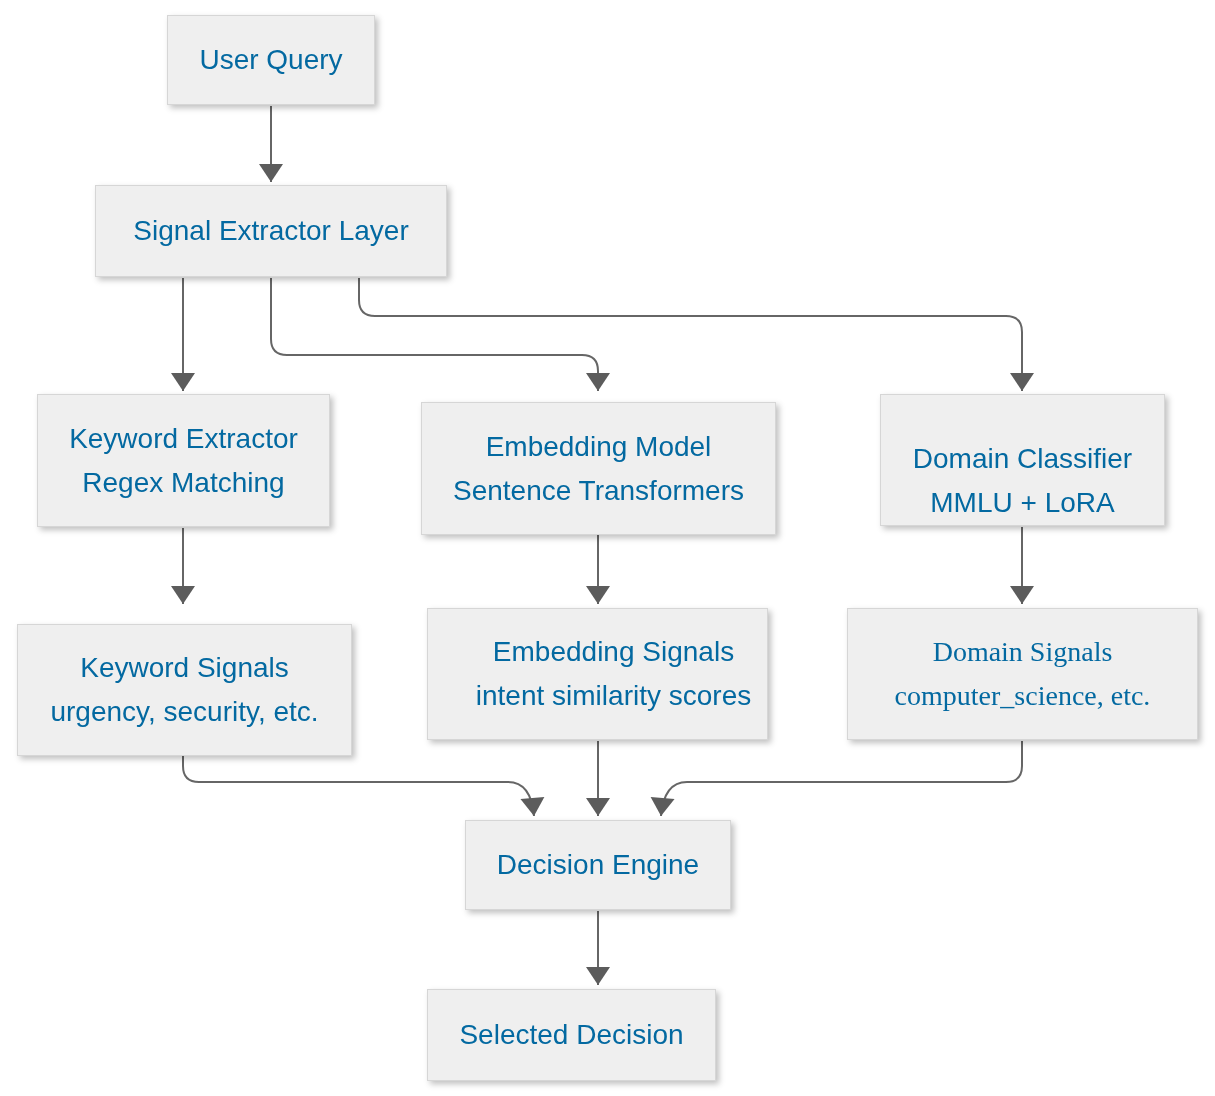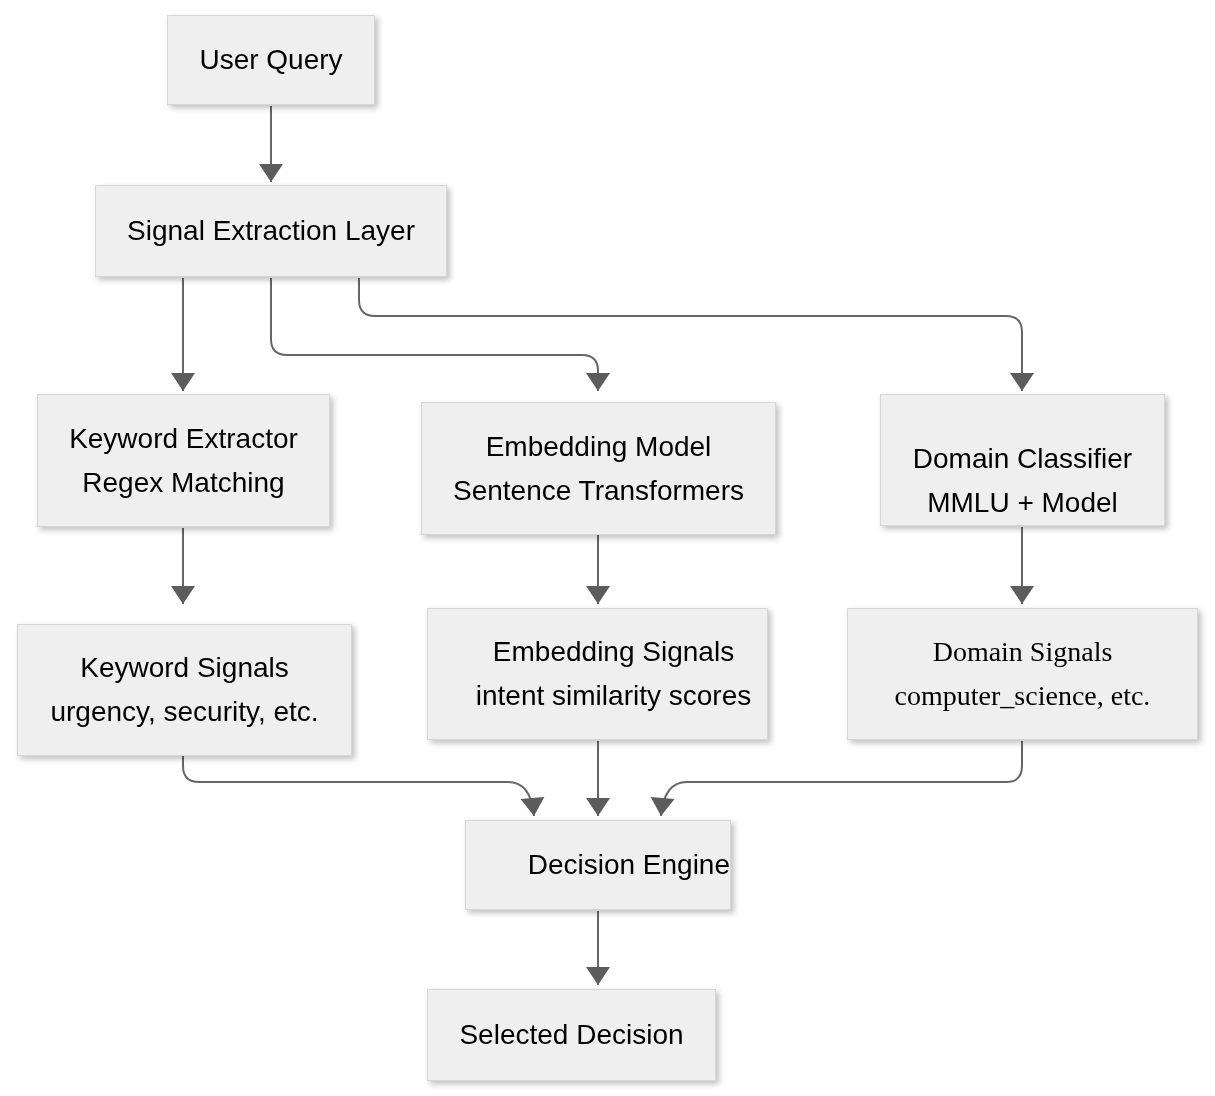--- a/index.html
+++ b/index.html
@@ -31,35 +31,35 @@
     position: absolute;
     box-sizing: border-box;
     background: #efefef;
     border: 1px solid #d6d6d6;
     box-shadow: 3px 3px 6px rgba(0,0,0,0.25);
     display: flex;
     flex-direction: column;
     justify-content: center;
     align-items: center;
     text-align: center;
-    color: #000000;
+    color: #0369a1;
     font-size: 28px;
     line-height: 44px;
     white-space: nowrap;
   }
   
   .n-user-query        { left: 167px; top: 15px;  width: 208px; height: 90px; }
   .n-signal-extraction { left: 95px;  top: 185px; width: 352px; height: 92px; }
   .n-keyword-extractor { left: 37px;  top: 394px; width: 293px; height: 133px; align-items: center; }
   .n-embedding-model   { left: 421px; top: 394px; width: 355px; height: 133px; margin-top: 8px; }
   .n-domain-classifier { left: 880px; top: 394px; width: 285px; height: 132px; justify-content: flex-end; }
   .n-keyword-signals   { left: 17px;  top: 624px; width: 335px; height: 132px; }
   .n-embedding-signals { left: 427px; top: 608px; width: 341px; height: 132px; padding-left: 32px; }
   .n-domain-signals    { left: 847px; top: 608px; width: 351px; height: 132px; font-family: Liberation Serif, serif; }
-  .n-decision-engine   { left: 465px; top: 820px; width: 266px; height: 90px; align-items: flex-end; }
+  .n-decision-engine   { left: 465px; top: 820px; width: 266px; height: 90px; }
   .n-selected-decision { left: 427px; top: 989px; width: 289px; height: 92px; text-align: right; }
 </style>
 </head>
 <body>
 
 <div class="canvas">
 
   <svg class="edge-layer" width="1215" height="1096" viewBox="0 0 1215 1096" xmlns="http://www.w3.org/2000/svg">
     <defs>
       <marker id="arrowhead" viewBox="0 0 20 26" markerUnits="userSpaceOnUse" markerWidth="20" markerHeight="26" refX="19" refY="13" orient="auto">
@@ -77,36 +77,36 @@
     <path class="edge" d="M 598 741 L 598 816" marker-end="url(#arrowhead)"></path>
     <path class="edge" d="M 1022 741 L 1022 766 Q 1022 782 1006 782 L 687 782 Q 664 782 661 816" marker-end="url(#arrowhead)"></path>
     <path class="edge" d="M 598 911 L 598 985" marker-end="url(#arrowhead)"></path>
   </svg>
 
   <div class="node n-user-query">
     <div>User Query</div>
   </div>
 
   <div class="node n-signal-extraction">
-    <div>Signal Extraction Layer</div>
+    <div>Signal Extractor Layer</div>
   </div>
 
   <div class="node n-keyword-extractor">
     <div>Keyword Extractor</div>
     <div>Regex Matching</div>
   </div>
 
   <div class="node n-embedding-model">
     <div>Embedding Model</div>
     <div>Sentence Transformers</div>
   </div>
 
   <div class="node n-domain-classifier">
     <div>Domain Classifier</div>
-    <div>MMLU + Model</div>
+    <div>MMLU + LoRA</div>
   </div>
 
   <div class="node n-keyword-signals">
     <div>Keyword Signals</div>
     <div>urgency, security, etc.</div>
   </div>
 
   <div class="node n-embedding-signals">
     <div>Embedding Signals</div>
     <div>intent similarity scores</div>

